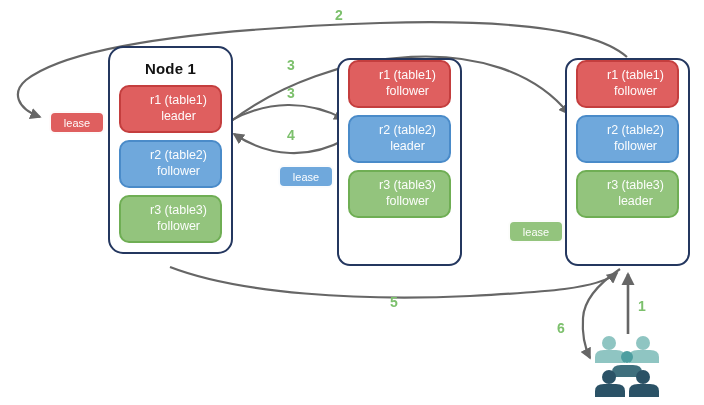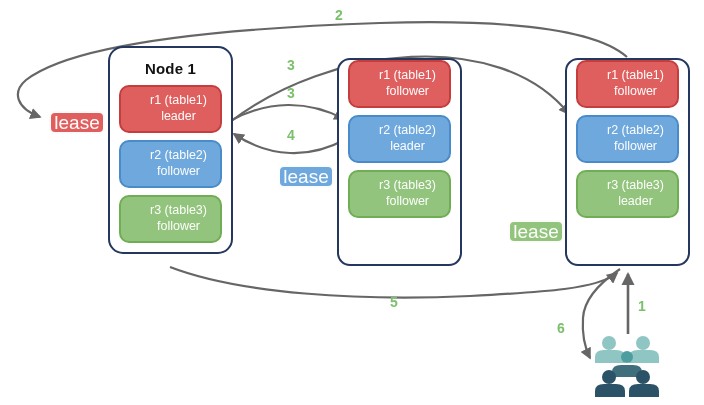--- a/index.html
+++ b/index.html
@@ -21,21 +21,21 @@
     display:flex;flex-direction:column;align-items:center;justify-content:center;
     color:rgba(255,255,255,.97);font-size:12.5px;line-height:1.25;border:2px solid;
     box-sizing:border-box;text-align:center;padding-left:16px;
   }
   .red{background:#DF5F5F;border-color:#C43E3E;}
   .blue{background:#6FA8DC;border-color:#4A8BC9;}
   .green{background:#93C47D;border-color:#6FAE54;}
   .lease{
     position:absolute;width:56px;height:23px;border-radius:6px;border:2px solid;
     box-sizing:border-box;display:flex;align-items:center;justify-content:center;
-    color:rgba(255,255,255,.97);font-size:19px;
+    color:rgba(255,255,255,.97);font-size:11px;
   }
   .step{
     position:absolute;width:16px;text-align:center;
     font-size:14px;font-weight:bold;color:#7CC06C;
   }
 </style>
 </head>
 <body>
 
 <div class="stage">

